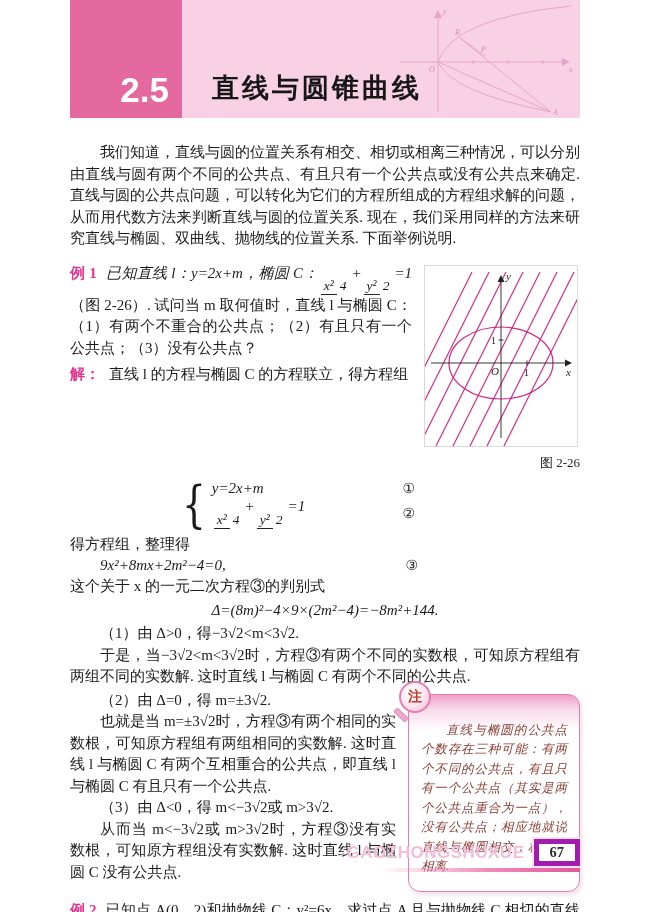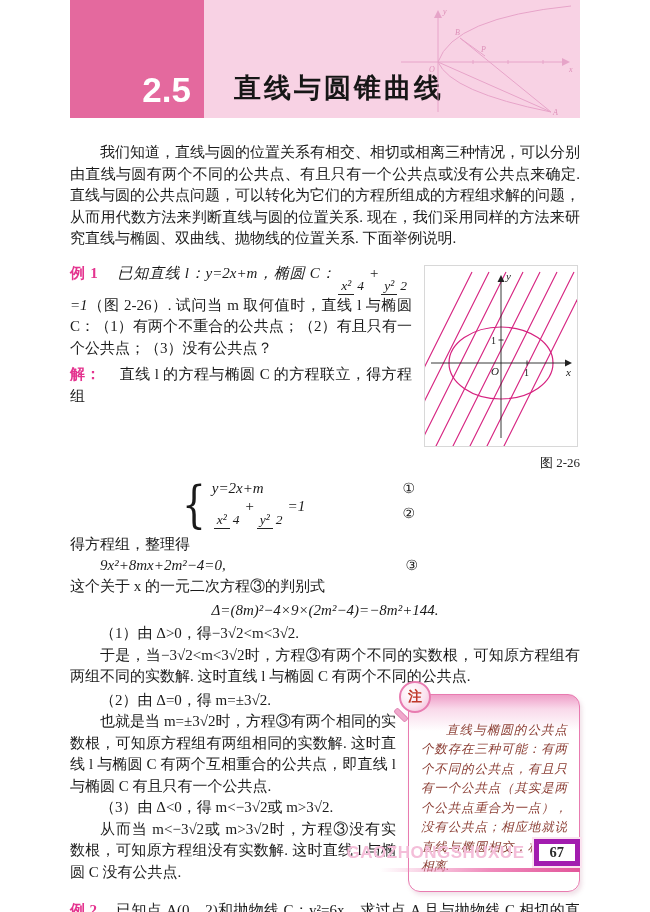--- a/index.html
+++ b/index.html
@@ -4,37 +4,37 @@
 <style>
   * { margin:0; padding:0; box-sizing:border-box; }
   html,body { background:#ffffff; }
   body { width:650px; height:912px; font-family:"Liberation Serif", serif; color:#1a1a1a; }
   .page { position:relative; width:650px; height:912px; background:#fff; overflow:hidden; }
   .content { position:absolute; left:70px; top:0; width:510px; }
 
   
   .header { display:flex; height:118px; }
   .header-num {
-    width:134px; background:#e4699e; color:#fff;
+    width:112px; background:#e4699e; color:#fff;
     display:flex; align-items:flex-end; justify-content:flex-end;
     padding:0 13px 8px 0;
     font-family:"Liberation Sans", sans-serif; font-weight:700; font-size:35px;
   }
   .header-title-area { position:relative; flex:1; background:#f8d2e4; display:flex; align-items:flex-end; }
   .header-title {
     padding:0 0 12px 30px; font-size:27px; font-weight:700; color:#161616;
     letter-spacing:3px; font-family:"Liberation Serif", serif;
   }
   .header-deco { position:absolute; right:2px; top:0; }
 
   
   .para { font-size:15px; line-height:21.5px; text-align:justify; }
   .indent { text-indent:2em; }
   .intro { margin-top:24px; }
-  .label { color:#e4348f; font-weight:700; margin-right:19px; }
+  .label { color:#e4348f; font-weight:700; margin-right:9px; }
   .math { font-family:"Liberation Serif", serif; font-style:italic; }
 
   .example1 { margin-top:13px; }
 
   
   .frac { display:inline-flex; flex-direction:row; vertical-align:-0.95em;
           text-align:center; line-height:1.06; font-size:13.5px; margin:0 2px;
           font-family:"Liberation Serif", serif; font-style:italic; }
   .frac .num { border-bottom:1px solid #222; padding:0 3px; }
   .frac .den { padding:0 3px; }

